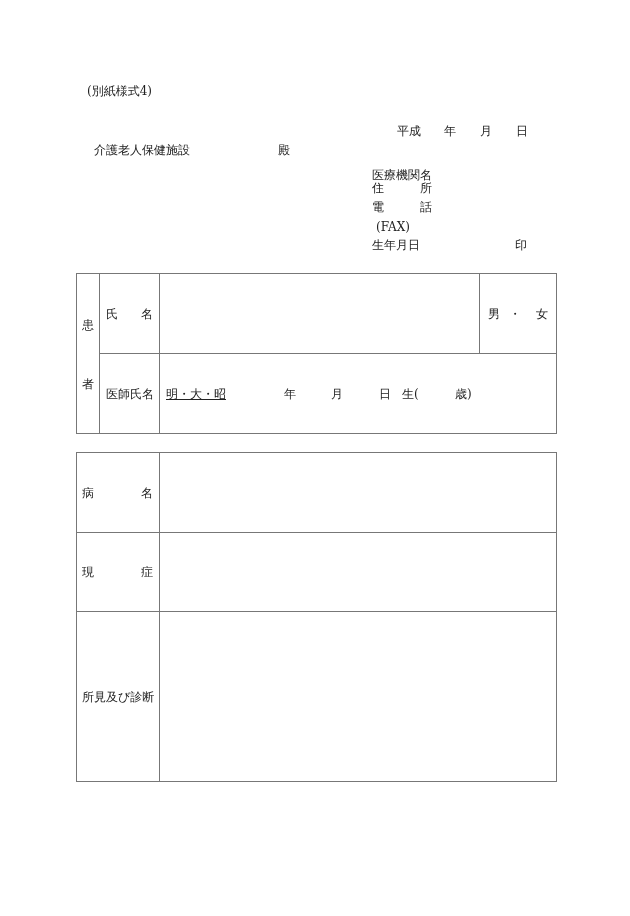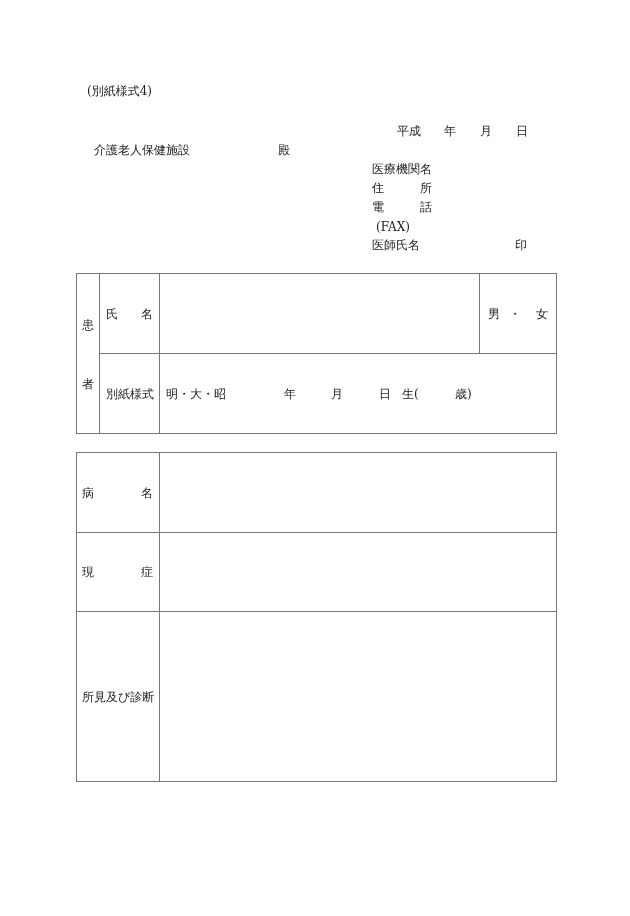--- a/index.html
+++ b/index.html
@@ -20,48 +20,48 @@
 <div class="abs" style="left:87px;top:84px;">(別紙様式4)</div>
 
 <div class="abs" style="left:397px;top:124px;">平成</div>
 <div class="abs" style="left:444px;top:124px;">年</div>
 <div class="abs" style="left:480px;top:124px;">月</div>
 <div class="abs" style="left:516px;top:124px;">日</div>
 
 <div class="abs" style="left:94px;top:143px;">介護老人保健施設</div>
 <div class="abs" style="left:278px;top:143px;">殿</div>
 
-<div class="abs" style="left:372px;top:162px;">医療機関名</div>
+<div class="abs" style="left:372px;top:168px;">医療機関名</div>
 <div class="abs" style="left:372px;top:181px;">住</div>
 <div class="abs" style="left:420px;top:181px;">所</div>
 <div class="abs" style="left:372px;top:200px;">電</div>
 <div class="abs" style="left:420px;top:200px;">話</div>
 <div class="abs" style="left:376px;top:220px;">(FAX)</div>
-<div class="abs" style="left:372px;top:238px;">医師氏名</div>
+<div class="abs" style="left:372px;top:238px;">生年月日</div>
 <div class="abs" style="left:515px;top:238px;">印</div>
 
 <div class="tbl" style="left:76px;top:273px;width:481px;height:161px;"></div>
 <div class="vline" style="left:99px;top:273px;height:161px;"></div>
 <div class="vline" style="left:159px;top:273px;height:161px;"></div>
 <div class="vline" style="left:479px;top:273px;height:81px;"></div>
 <div class="hline" style="left:99px;top:353px;width:458px;"></div>
 
 <div class="cell-text" style="left:82px;top:318px;">患</div>
 <div class="cell-text" style="left:82px;top:377px;">者</div>
 
 <div class="cell-text" style="left:106px;top:307px;">氏</div>
 <div class="cell-text" style="left:141px;top:307px;">名</div>
 <div class="cell-text" style="left:161px;top:275px;width:316px;height:77px;"></div>
 
 <div class="cell-text" style="left:488px;top:307px;">男</div>
 <div class="cell-text" style="left:509px;top:307px;">・</div>
 <div class="cell-text" style="left:536px;top:307px;">女</div>
 
-<div class="cell-text" style="left:106px;top:387px;">別紙様式</div>
-<div class="cell-text" style="left:166px;top:387px;">明・大・昭</div>
+<div class="cell-text" style="left:106px;top:387px;">医師氏名</div>
+<div class="cell-text" style="left:166px;top:387px;text-decoration:underline;">明・大・昭</div>
 <div class="cell-text" style="left:284px;top:387px;">年</div>
 <div class="cell-text" style="left:331px;top:387px;">月</div>
 <div class="cell-text" style="left:379px;top:387px;">日</div>
 <div class="cell-text" style="left:402px;top:387px;">生(</div>
 <div class="cell-text" style="left:455px;top:387px;">歳)</div>
 
 <div class="tbl" style="left:76px;top:452px;width:481px;height:330px;"></div>
 <div class="vline" style="left:159px;top:452px;height:330px;"></div>
 <div class="hline" style="left:76px;top:532px;width:481px;"></div>
 <div class="hline" style="left:76px;top:611px;width:481px;"></div>

